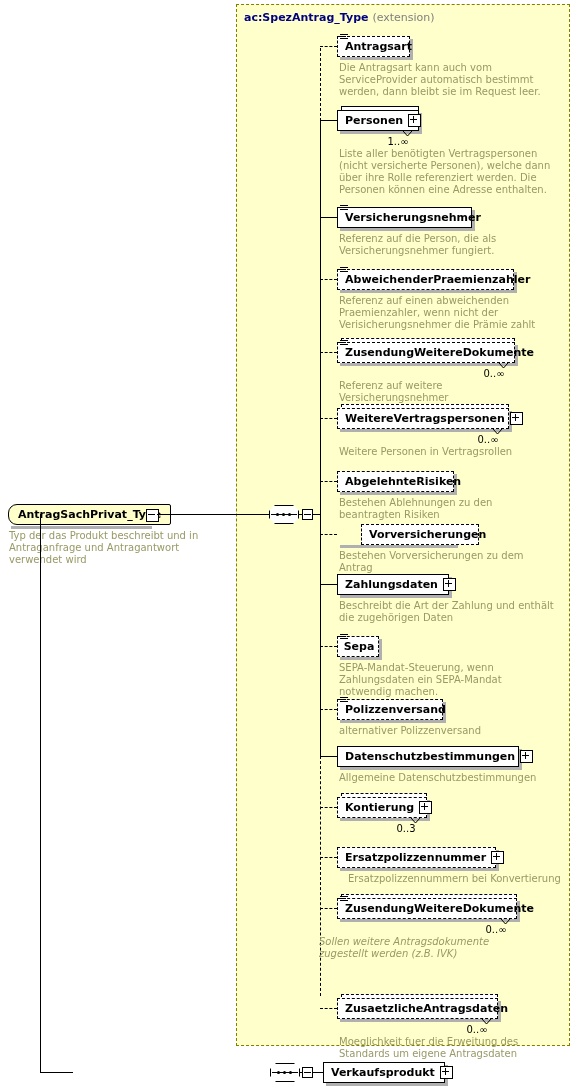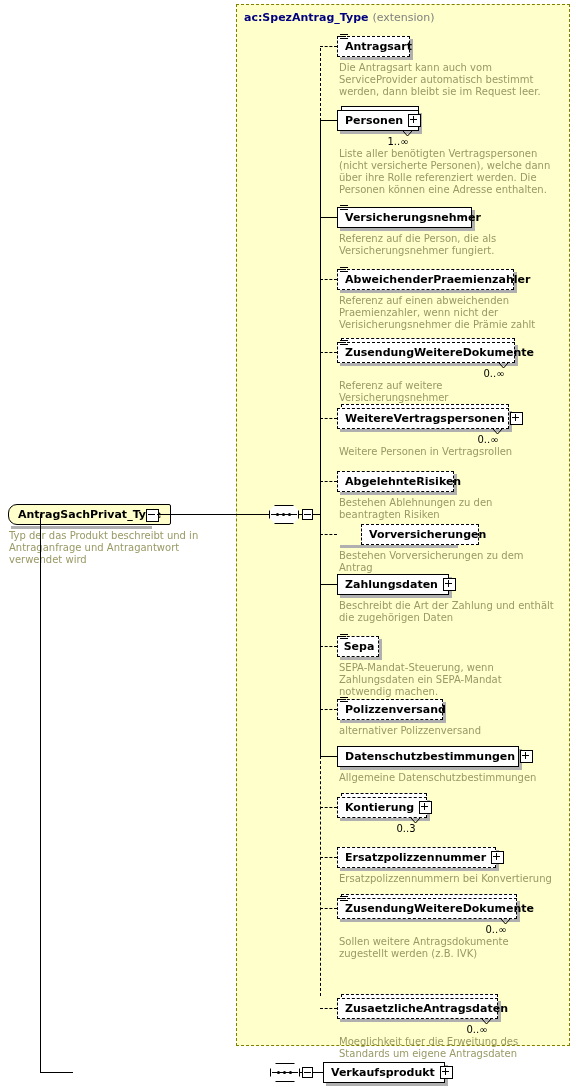--- a/index.html
+++ b/index.html
@@ -346,42 +346,42 @@
       <div class="card" style="left: 381px; top: 823px; width: 50px;">0..3</div>
       <div class="hdash" style="border-top-color: rgb(0, 0, 0); left: 320px; top: 807px; width: 17px;"></div>
       <div class="node" style="left: 337px; top: 847px;">
         <div class="nshadow" style="top: 21px; width: 159px;"></div>
         <div class="nshadow-r" style="left: 159px; height: 21px;"></div>
         <div class="nbox opt" style="width: 159px;">
           <span class="nlabel">Ersatzpolizzennummer</span>
           <span class="expander plus"></span>
         </div>
       </div>
-      <div class="desc" style="left: 339px; top: 873px;">Ersatzpolizzennummern bei Konvertierung</div>
+      <div class="desc" style="left: 348px; top: 873px;">Ersatzpolizzennummern bei Konvertierung</div>
       <div class="hdash" style="border-top-color: rgb(0, 0, 0); left: 320px; top: 857px; width: 17px;"></div>
       <div class="node" style="left: 337px; top: 898px;">
         <div class="stacklayer opt" style="left: 4px; top: -4px; width: 176px;"></div>
         <div class="nshadow" style="top: 21px; width: 180px;"></div>
         <div class="nshadow-r" style="left: 180px; height: 21px;"></div>
         <div class="nbox opt" style="width: 180px;">
           <div class="attrmark">
             <i></i>
             <i></i>
             <i></i>
           </div>
           <span class="nlabel">ZusendungWeitereDokumente</span>
         </div>
         <div class="chev" style="left: 164px; top: 21px;">
           <svg width="9" height="6" viewBox="0 0 9 6">
             <path d="M0 0 L4.5 5 L9 0" fill="none" stroke="#000" stroke-width="1"></path>
           </svg>
         </div>
       </div>
       <div class="card" style="left: 471px; top: 924px; width: 50px;">0..∞</div>
-      <div class="desc" style="left: 339px; top: 936px;">Sollen weitere Antragsdokumente zugestellt werden (z.B. IVK)</div>
+      <div class="desc" style="left: 319px; top: 936px; font-style: italic;">Sollen weitere Antragsdokumente zugestellt werden (z.B. IVK)</div>
       <div class="hdash" style="border-top-color: rgb(0, 0, 0); left: 320px; top: 908px; width: 17px;"></div>
       <div class="node" style="left: 337px; top: 998px;">
         <div class="stacklayer opt" style="left: 4px; top: -4px; width: 157px;"></div>
         <div class="nshadow" style="top: 21px; width: 161px;"></div>
         <div class="nshadow-r" style="left: 161px; height: 21px;"></div>
         <div class="nbox opt" style="width: 161px;">
           <span class="nlabel">ZusaetzlicheAntragsdaten</span>
         </div>
         <div class="chev" style="left: 145px; top: 21px;">
           <svg width="9" height="6" viewBox="0 0 9 6">

